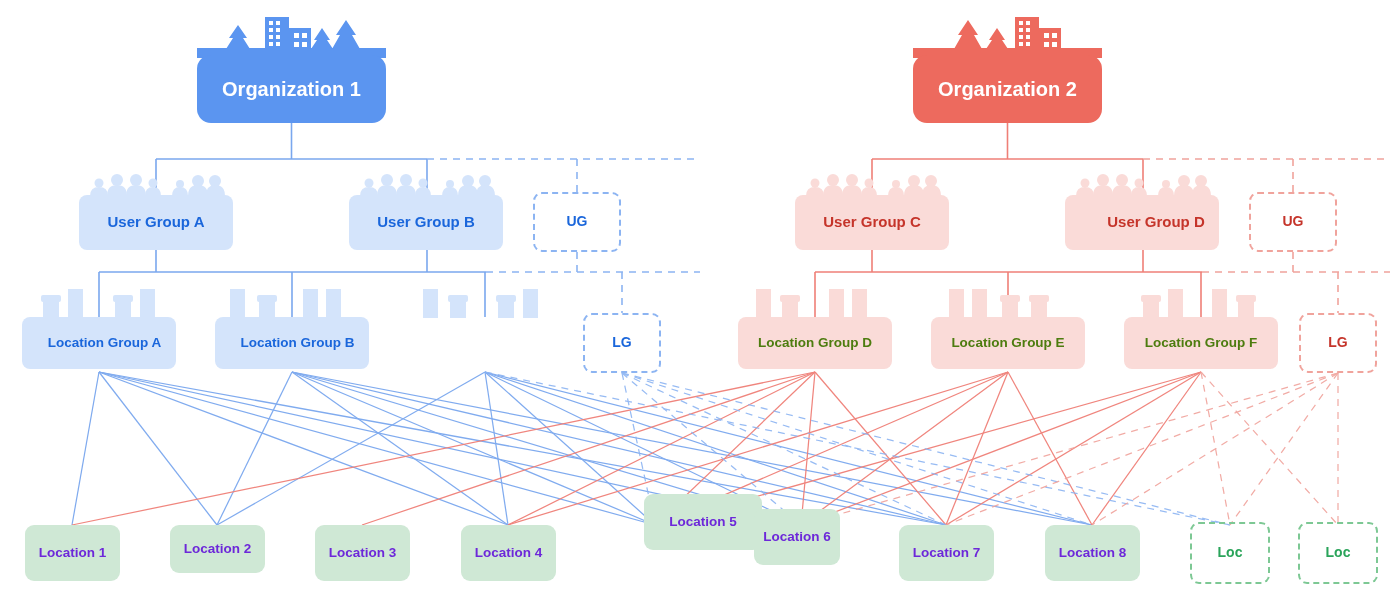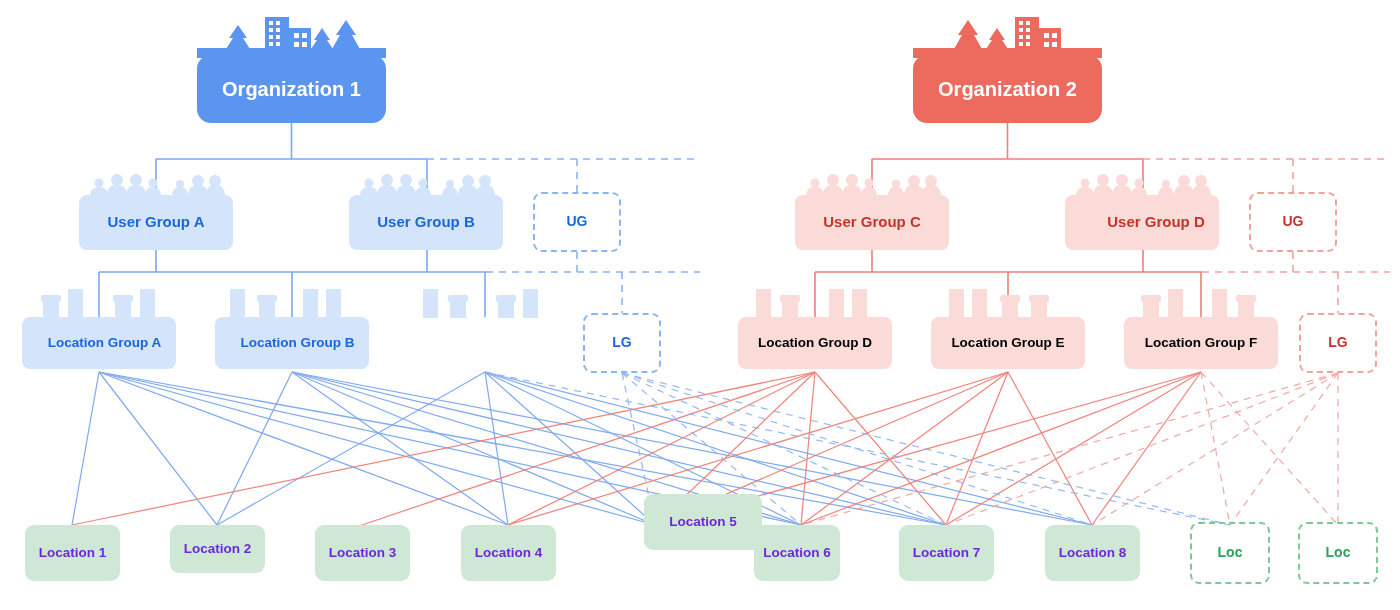--- a/index.html
+++ b/index.html
@@ -26,21 +26,21 @@
     font-size:20px;
     color:#ffffff;
   }
   .org.blue{background:#5b95f0;}
   .org.red{background:#ed6a5e;}
   .ug{font-size:15px;border-radius:8px;}
   .ug.blue{background:#d4e4fb;color:#1a66db;text-align:center;}
   .ug.red{background:#fadbd8;color:#c5342a;}
   .lg{font-size:13.5px;border-radius:8px;}
   .lg.blue{background:#d4e4fb;color:#1a66db;padding-left:11px;}
-  .lg.red{background:#fadbd8;color:#000000;}
+  .lg.red{background:#fadbd8;color:#4d7c0f;}
   .loc{
     font-size:13.5px;border-radius:9px;
     background:#cfe8d5;color:#6d28d9;
   }
   .ghost{
     background:transparent;
     border:2px dashed #8cb4f2;
     color:#1a66db;
     font-size:14px;
     border-radius:9px;
@@ -381,21 +381,21 @@
   </div>
   <div class="node loc" style="left:315px;top:525px;width:95px;height:56px;">
     <span>Location 3</span>
   </div>
   <div class="node loc" style="left:461px;top:525px;width:95px;height:56px;">
     <span>Location 4</span>
   </div>
   <div class="node loc" style="left:608px;top:494px;width:118px;height:56px;margin-left:36px;">
     <span>Location 5</span>
   </div>
-  <div class="node loc" style="left:754px;top:525px;width:86px;height:56px;">
+  <div class="node loc" style="left:754px;top:509px;width:86px;height:56px;">
     <span>Location 6</span>
   </div>
   <div class="node loc" style="left:899px;top:525px;width:95px;height:56px;">
     <span>Location 7</span>
   </div>
   <div class="node loc" style="left:1045px;top:525px;width:95px;height:56px;">
     <span>Location 8</span>
   </div>
 
   <div class="node ghost green" style="left:1190px;top:522px;width:80px;height:62px;">

